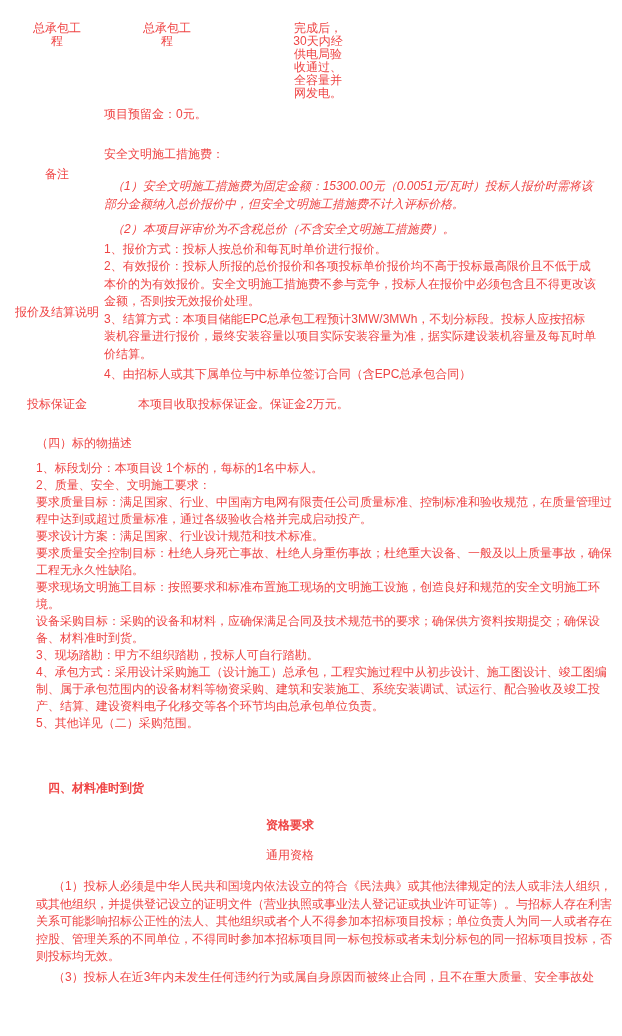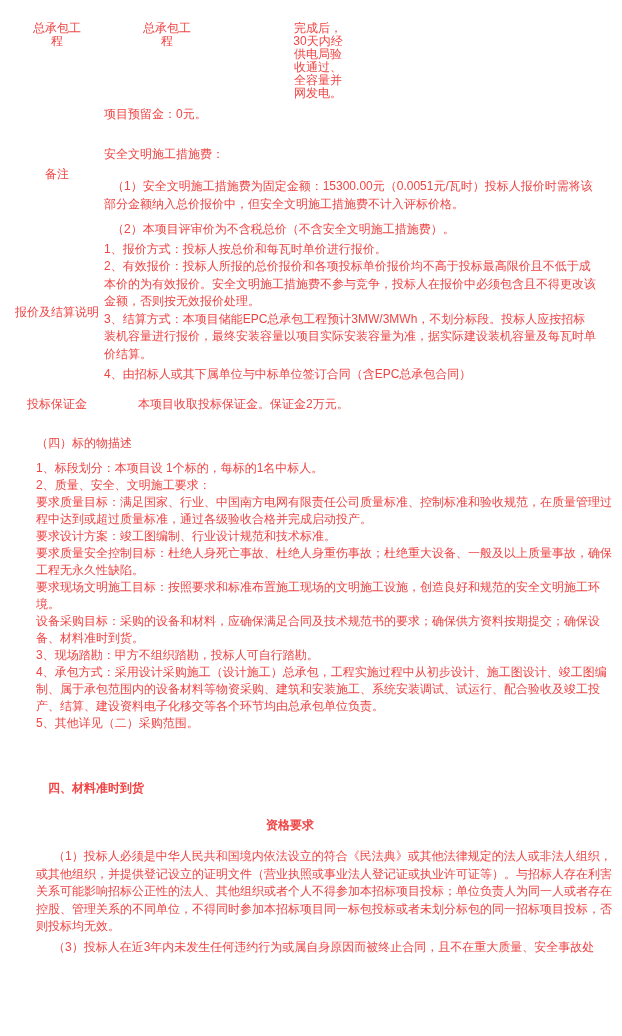--- a/index.html
+++ b/index.html
@@ -26,21 +26,21 @@
   .col-content p { margin:0; line-height:17.5px; }
 
   .hdr .hc { text-align:center; line-height:13px; }
   .hdr .hc1 { width:94px; }
   .hdr .hc2 { width:126px; }
   .hdr .hc3 { width:58px; margin-left:59px; }
   .hdr .wrap50 { display:inline-block; width:50px; }
 
   .row-reserve { margin-top:6px; }
   .row-remark  { margin-top:22px; }
-  .row-remark p.ind { text-indent:8px; }
+  .row-remark p.ind { text-indent:8px;font-style:italic; }
   .row-remark p.g1 { margin-top:15px; }
   .row-remark p.g2 { margin-top:8px; }
   .row-pricing { margin-top:2px; }
   .row-pricing p.g { margin-top:3px; }
   .row-deposit { margin-top:12px;gap:34px; }
 
   
   .bodytext { padding-left:26px; width:582px; box-sizing:content-box; }
   .sec-subject { margin-top:22px; }
   .sec-subject .sec-title { margin:0; line-height:17px; }
@@ -111,34 +111,35 @@
     </div>
 
   </div>
 
   <div class="bodytext sec-subject">
     <p class="sec-title">（四）标的物描述</p>
     <div class="items">
       <p>1、标段划分：本项目设 1个标的，每标的1名中标人。</p>
       <p>2、质量、安全、文明施工要求：</p>
       <p>要求质量目标：满足国家、行业、中国南方电网有限责任公司质量标准、控制标准和验收规范，在质量管理过程中达到或超过质量标准，通过各级验收合格并完成启动投产。</p>
-      <p>要求设计方案：竣工图编制、行业设计规范和技术标准。</p>
+      <p>要求设计方案：满足国家、行业设计规范和技术标准。</p>
       <p>要求质量安全控制目标：杜绝人身死亡事故、杜绝人身重伤事故；杜绝重大设备、一般及以上质量事故，确保工程无永久性缺陷。</p>
       <p>要求现场文明施工目标：按照要求和标准布置施工现场的文明施工设施，创造良好和规范的安全文明施工环境。</p>
       <p>设备采购目标：采购的设备和材料，应确保满足合同及技术规范书的要求；确保供方资料按期提交；确保设备、材料准时到货。</p>
       <p>3、现场踏勘：甲方不组织踏勘，投标人可自行踏勘。</p>
       <p>4、承包方式：采用设计采购施工（设计施工）总承包，工程实施过程中从初步设计、施工图设计、竣工图编制、属于承包范围内的设备材料等物资采购、建筑和安装施工、系统安装调试、试运行、配合验收及竣工投产、结算、建设资料电子化移交等各个环节均由总承包单位负责。</p>
       <p>5、其他详见（二）采购范围。</p>
     </div>
   </div>
 
   <div class="bodytext">
     <p class="qual-heading">四、材料准时到货</p>
     <div class="center-block">
       <p class="qual-sub">资格要求</p>
+      <p class="qual-cat">通用资格</p>
     </div>
     <div class="qual-paras">
       <p>（1）投标人必须是中华人民共和国境内依法设立的符合《民法典》或其他法律规定的法人或非法人组织，或其他组织，并提供登记设立的证明文件（营业执照或事业法人登记证或执业许可证等）。与招标人存在利害关系可能影响招标公正性的法人、其他组织或者个人不得参加本招标项目投标；单位负责人为同一人或者存在控股、管理关系的不同单位，不得同时参加本招标项目同一标包投标或者未划分标包的同一招标项目投标，否则投标均无效。</p>
       <p>（3）投标人在近3年内未发生任何违约行为或属自身原因而被终止合同，且不在重大质量、安全事故处</p>
     </div>
   </div>
 
 </div>
 
 </body></html>

